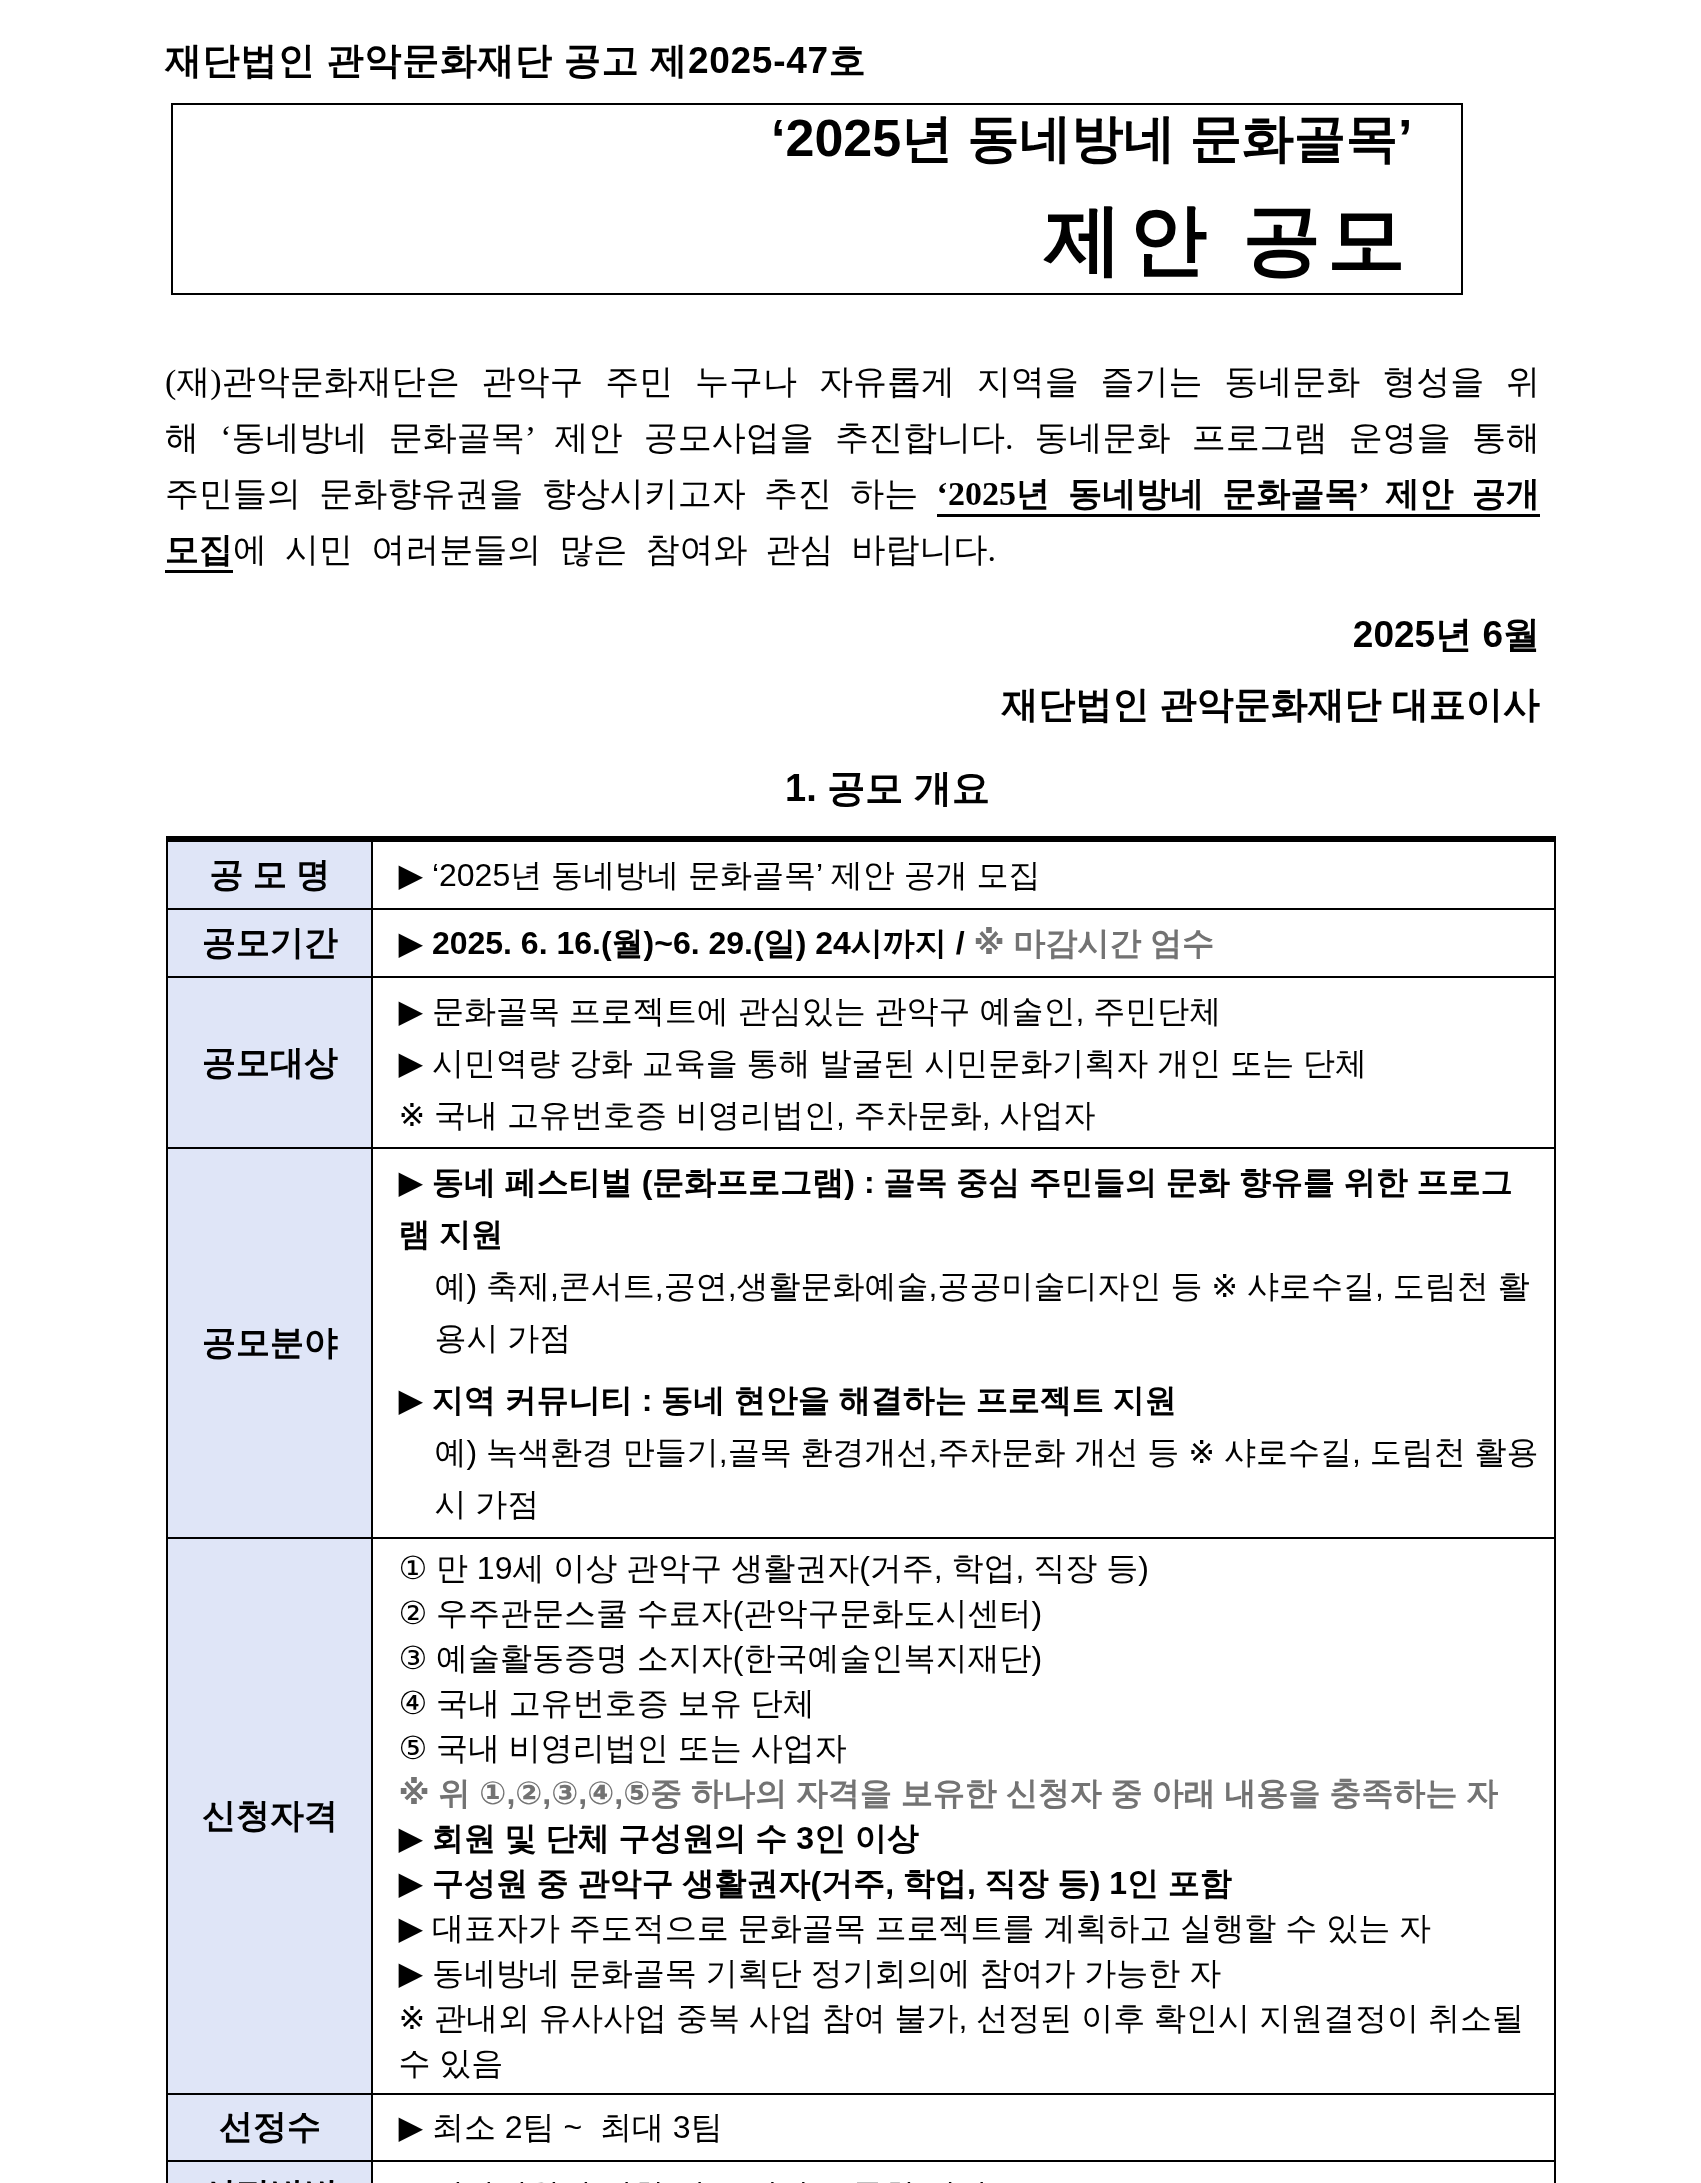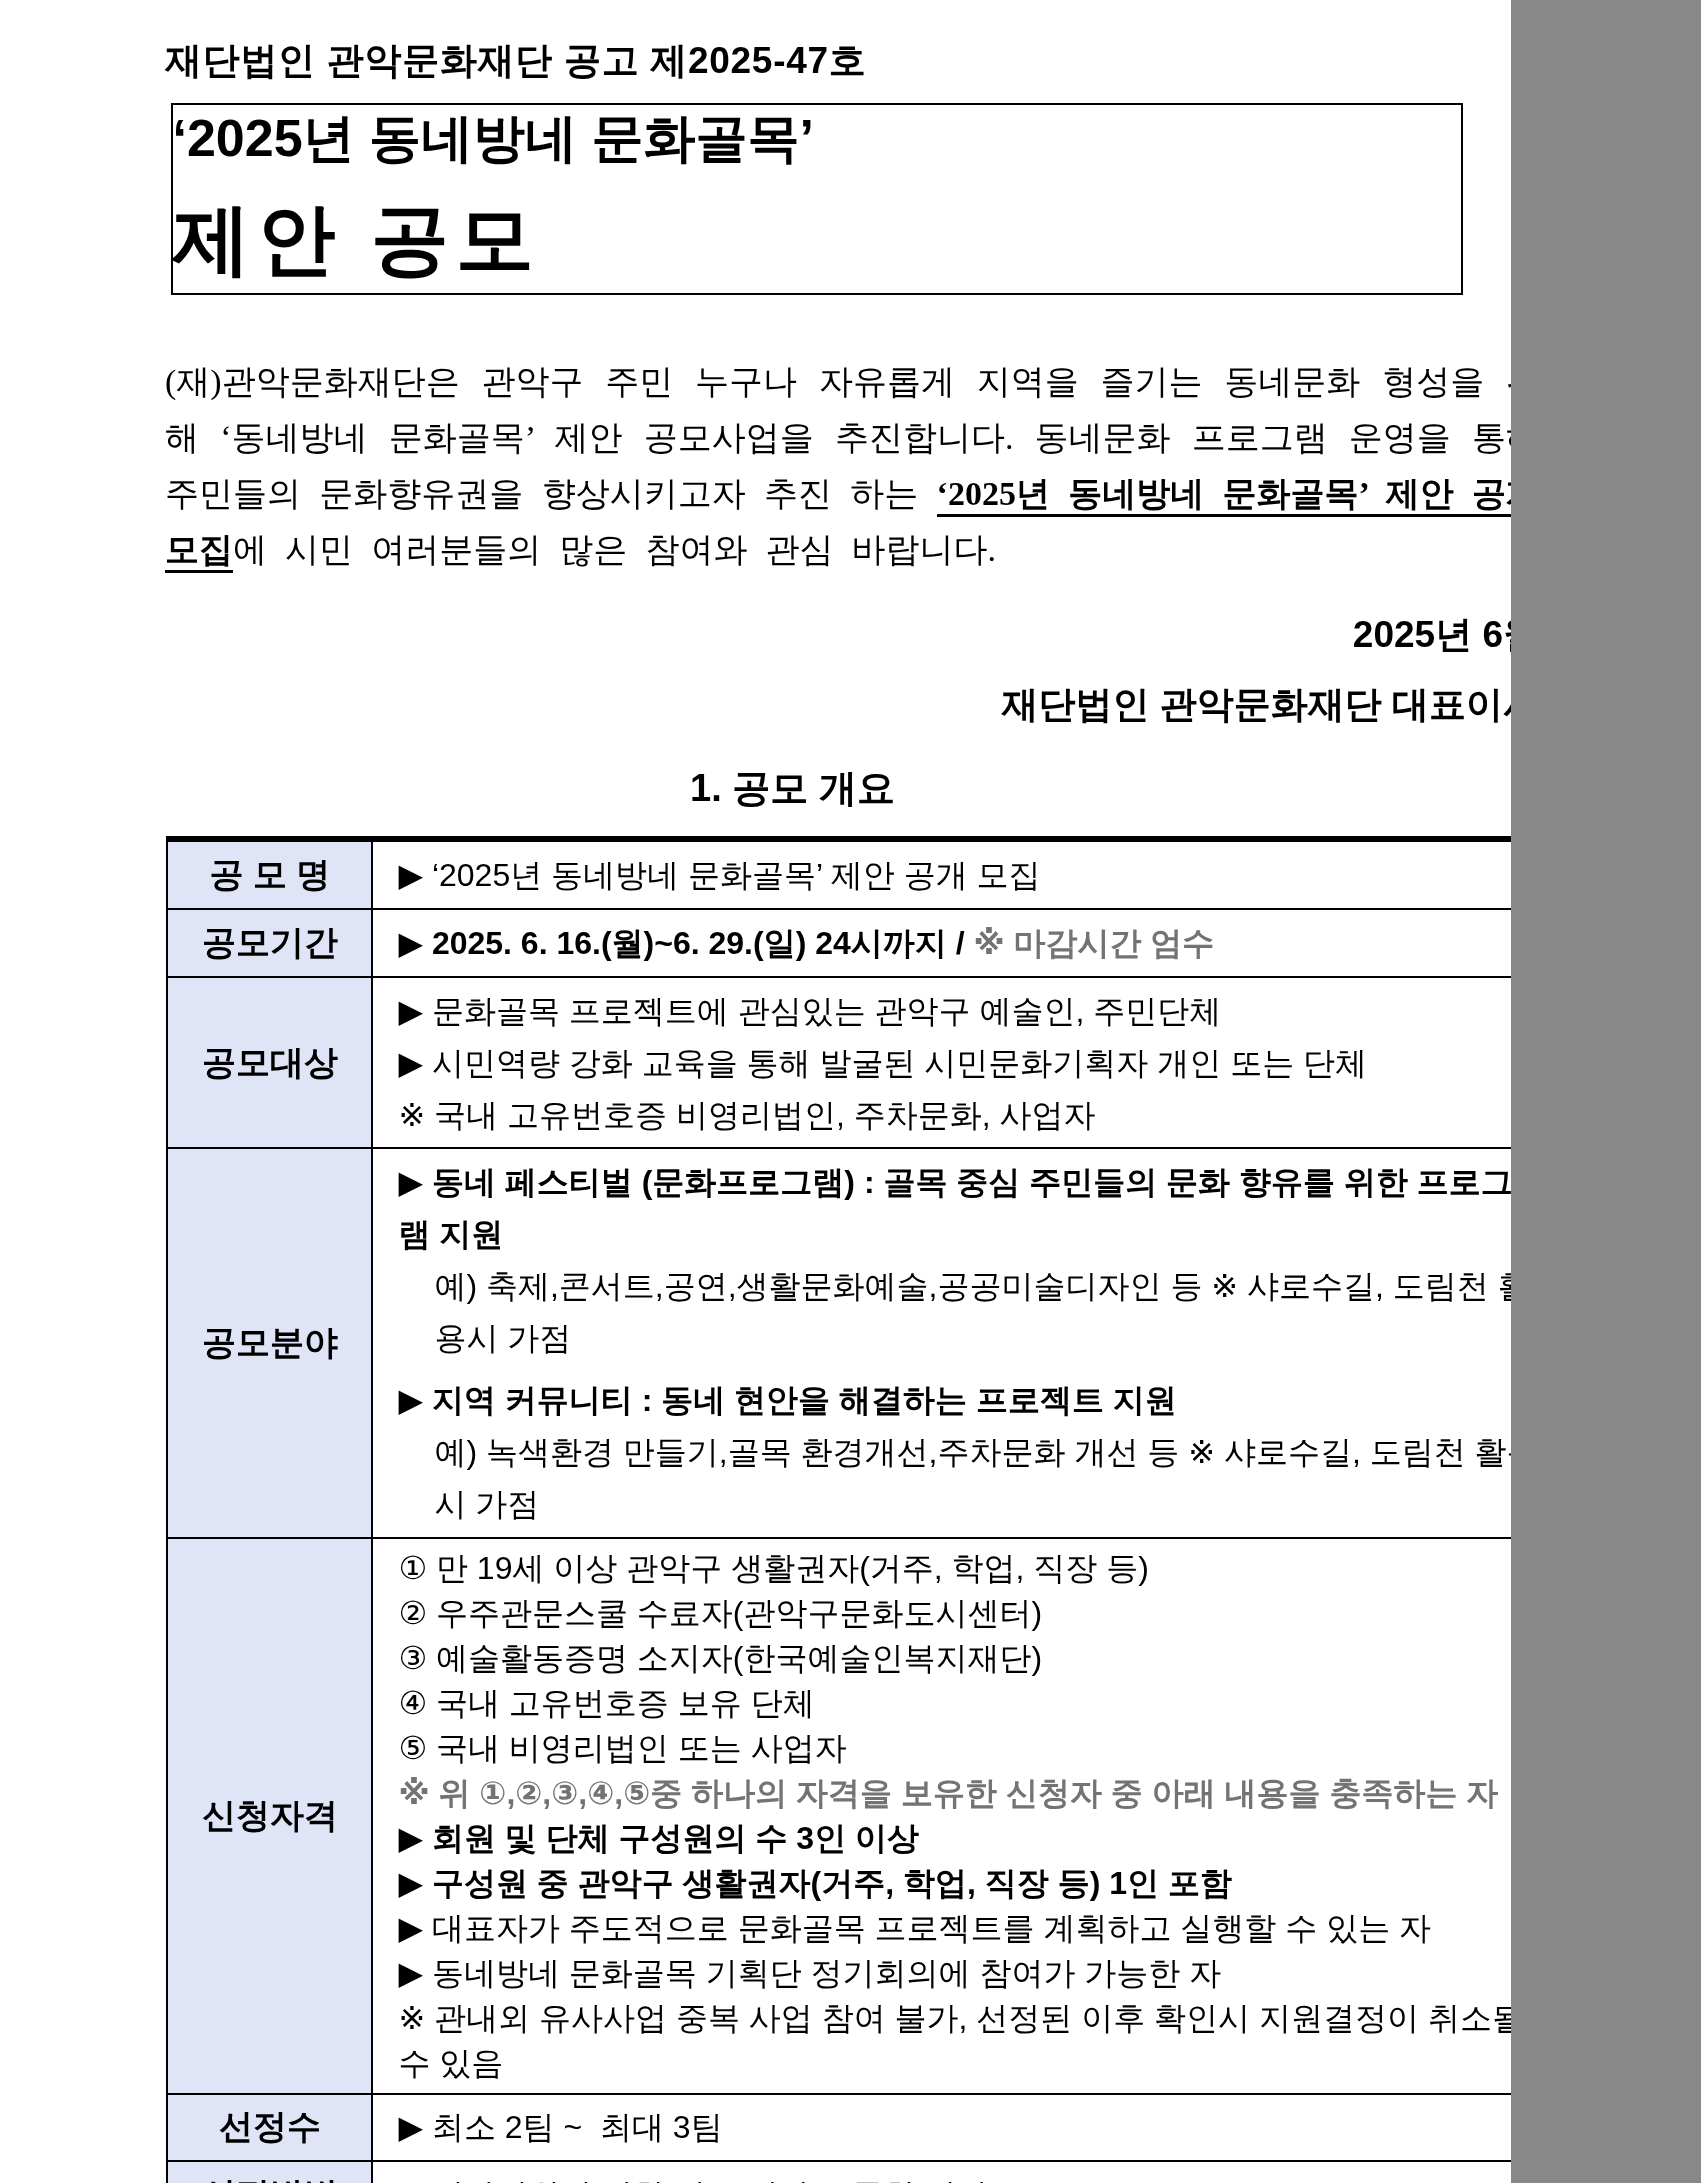--- a/index.html
+++ b/index.html
@@ -1,38 +1,38 @@
 <!DOCTYPE html>
 <html lang="ko" style="font-size:11px"><head>
 <meta charset="utf-8">
 <style>
   html,body{margin:0;padding:0;background:#888;}
   .page{
     position:relative;
-    width:1511px;height:2183px;
+    width:1701px;height:2183px;
     background:#ffffff;
     box-sizing:border-box;
     padding:36px 91px 0 165px;
     font-family:"Liberation Sans","DejaVu Sans",sans-serif;
     color:#000;
     overflow:hidden;
   }
   .doc-number{font-size:37px;font-weight:800;letter-spacing:0.7px;}
   
   .title-box{
     margin-top:16.5px;margin-left:5.5px;
     width:1292px;height:192px;
     border:2.7px solid #000;
     box-sizing:border-box;
     display:flex;align-items:center;
   }
   .logo-cell{width:412px;display:flex;flex-direction:column;align-items:center;justify-content:center;}
   .logo-mark{display:block;}
   .logo-text{margin-top:9.6px;font-size:32px;font-weight:700;color:#e01a7a;letter-spacing:0.7px;}
-  .title-cell{flex:1;text-align:left;padding-right:48px;}
+  .title-cell{flex:1;text-align:right;padding-right:48px;}
   .title-quote{font-size:52px;font-weight:800;letter-spacing:0px;}
   .title-main{font-size:78px;font-weight:800;letter-spacing:6.9px;margin-top:13.7px;}
   
   .intro{
     margin:59px 0 0 0;
     width:1375px;
     font-family:"Liberation Serif","DejaVu Serif",serif;
     font-size:34px;line-height:56px;
     text-align:justify;word-spacing:9.6px;
   }

